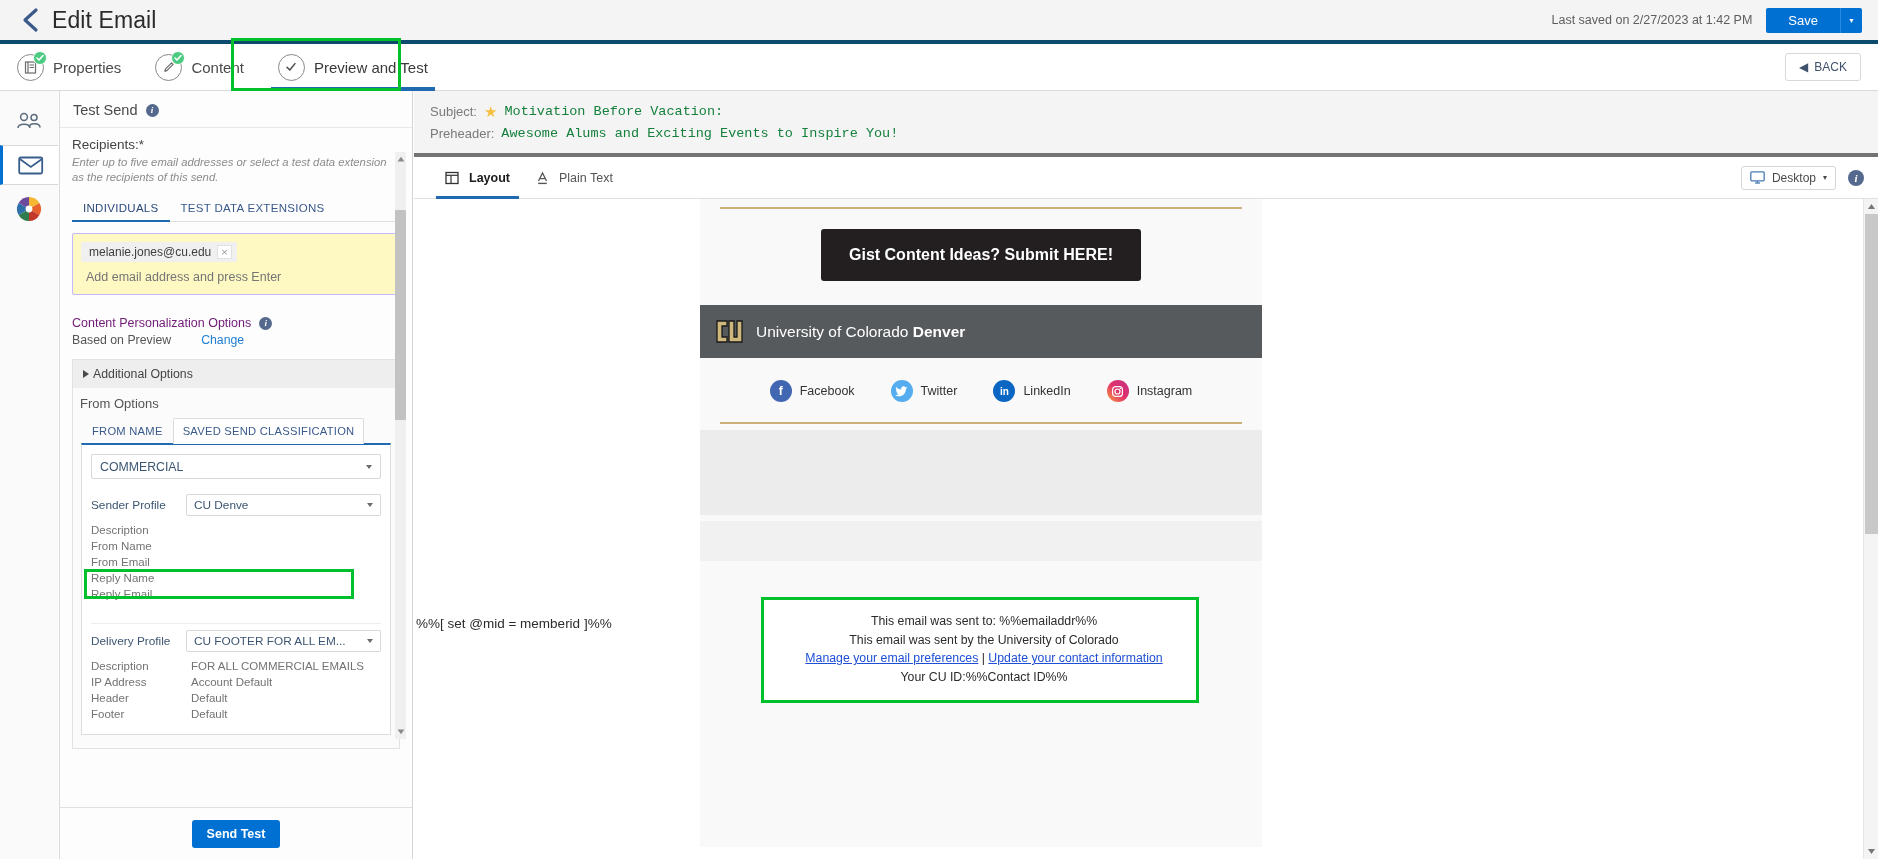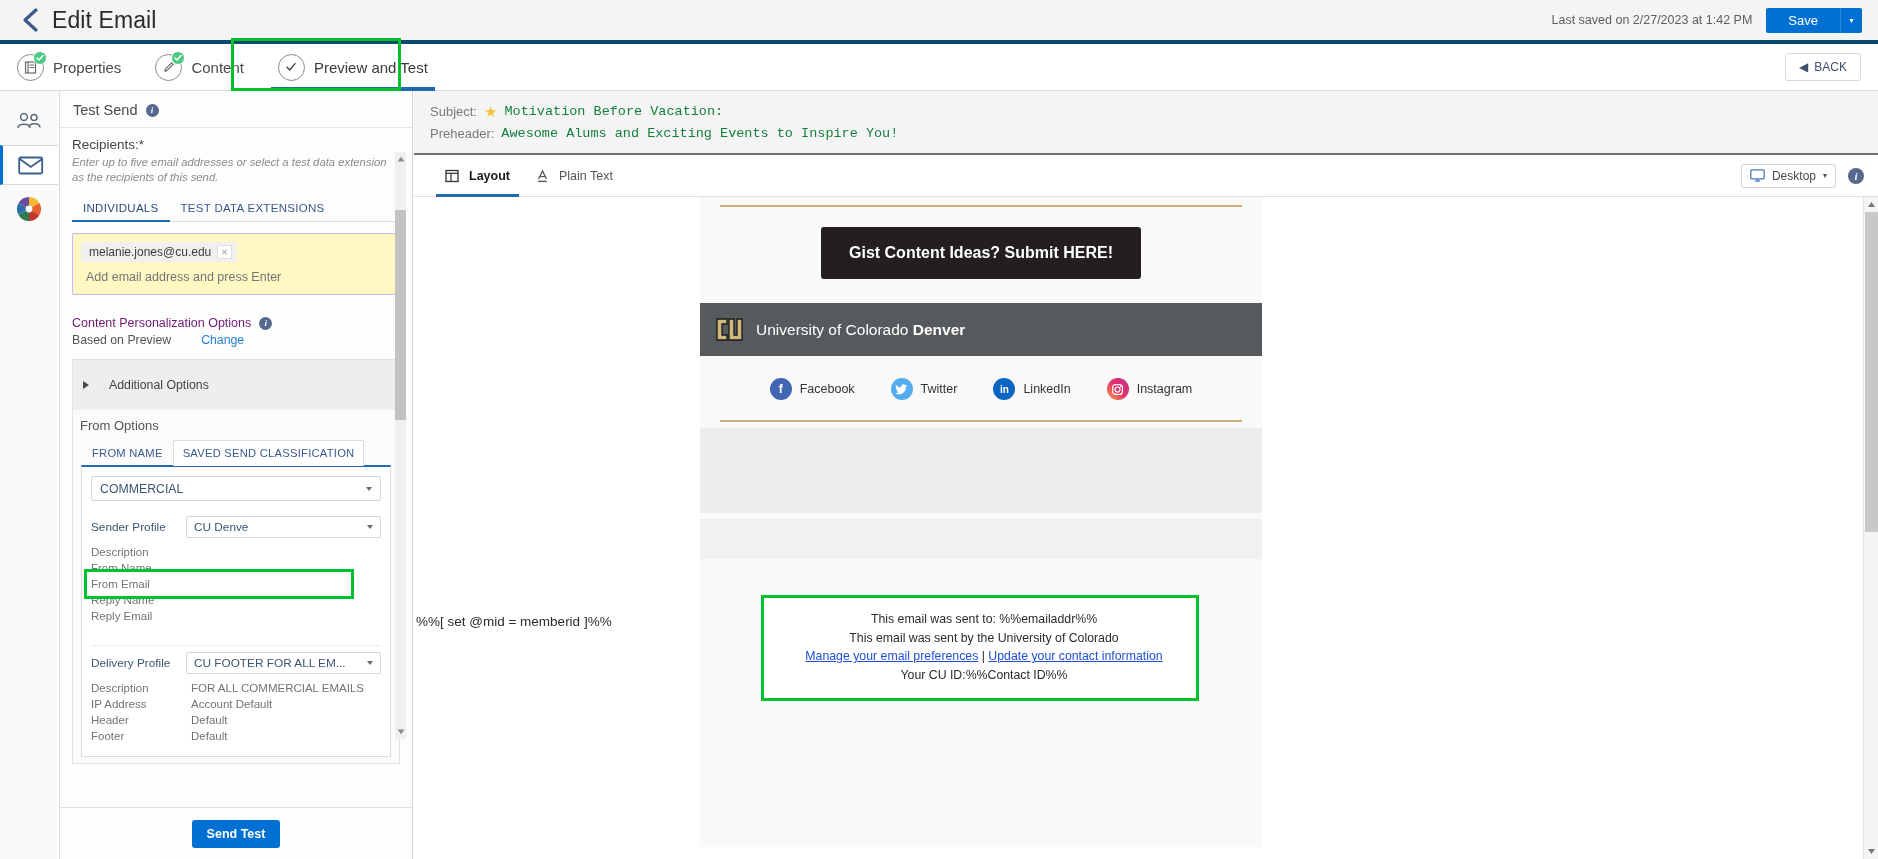--- a/index.html
+++ b/index.html
@@ -159,31 +159,31 @@
     border: none; outline: none; width: 100%; background: transparent;
     font-family: inherit; padding-left: 5px;
   }
   .cpo-row { margin-top: 21px; display: flex; align-items: center; gap: 8px; }
   .cpo-label { font-size: 12.5px; color: #701a75; }
   .cpo-sub { margin-top: 3px; display: flex; align-items: center; gap: 30px; }
   .cpo-basedon { font-size: 12.3px; color: #555; }
   .cpo-change { font-size: 12.3px; color: #1f7fd4; cursor: pointer; }
   .addl-opts {
     margin-top: 12px; background: #eeeeee; border: 1px solid #e2e2e2;
-    border-bottom: none; padding: 18px 10px;
-    display: flex; align-items: center; gap: 20px; cursor: pointer;
+    border-bottom: none; padding: 7px 10px;
+    display: flex; align-items: center; gap: 4px; cursor: pointer;
   }
   .tri-right {
     width: 0; height: 0; border-left: 6px solid #4a4a4a;
     border-top: 4.5px solid transparent; border-bottom: 4.5px solid transparent;
   }
   .addl-label { font-size: 12.3px; color: #444; }
   .from-opts-wrap {
     border: 1px solid #e2e2e2; border-top: none; background: #fbfbfb;
-    padding: 8px 0 5px 0;
+    padding: 8px 0 12px 0;
   }
   .from-opts-title { font-size: 13px; color: #555; padding: 0 10px 7px 7px; }
   .fo-tabs { display: flex; padding-left: 9px; }
   .fo-tab {
     font-size: 11.2px; letter-spacing: .25px; padding: 6px 9px 6px 9px;
     color: #3a5a8c; cursor: pointer; border: 1px solid transparent;
   }
   .fo-tab.active {
     background: #fff; border: 1px solid #dcdcdc; border-bottom: none;
     border-top-left-radius: 2px; border-top-right-radius: 2px;
@@ -247,21 +247,21 @@
     font-size: 12.5px; font-weight: bold; padding: 7px 15px; cursor: pointer;
     font-family: inherit;
   }
 
   
   .right-panel {
     position: absolute; left: 414px; top: 91px; right: 0; bottom: 0;
     background: #fff; display: flex; flex-direction: column;
   }
   .subject-bar {
-    background: #f4f4f4; border-bottom: 2px solid #737373;
+    background: #f4f4f4; border-bottom: 4px solid #737373;
     padding: 9px 0 9px 16px;
   }
   .sline { display: flex; align-items: center; gap: 7px; height: 22px; }
   .sl-key { font-size: 13px; color: #7a7a7a; }
   .sl-val { font-size: 13.5px; color: #15803d; font-family: Liberation Mono, monospace; }
   .star { color: #f5c043; font-size: 15px; line-height: 1; }
   .view-bar {
     height: 42px; border-bottom: 1px solid #e0e0e0; background: #fff;
     display: flex; align-items: center; padding: 0 14px 0 18px;
   }

